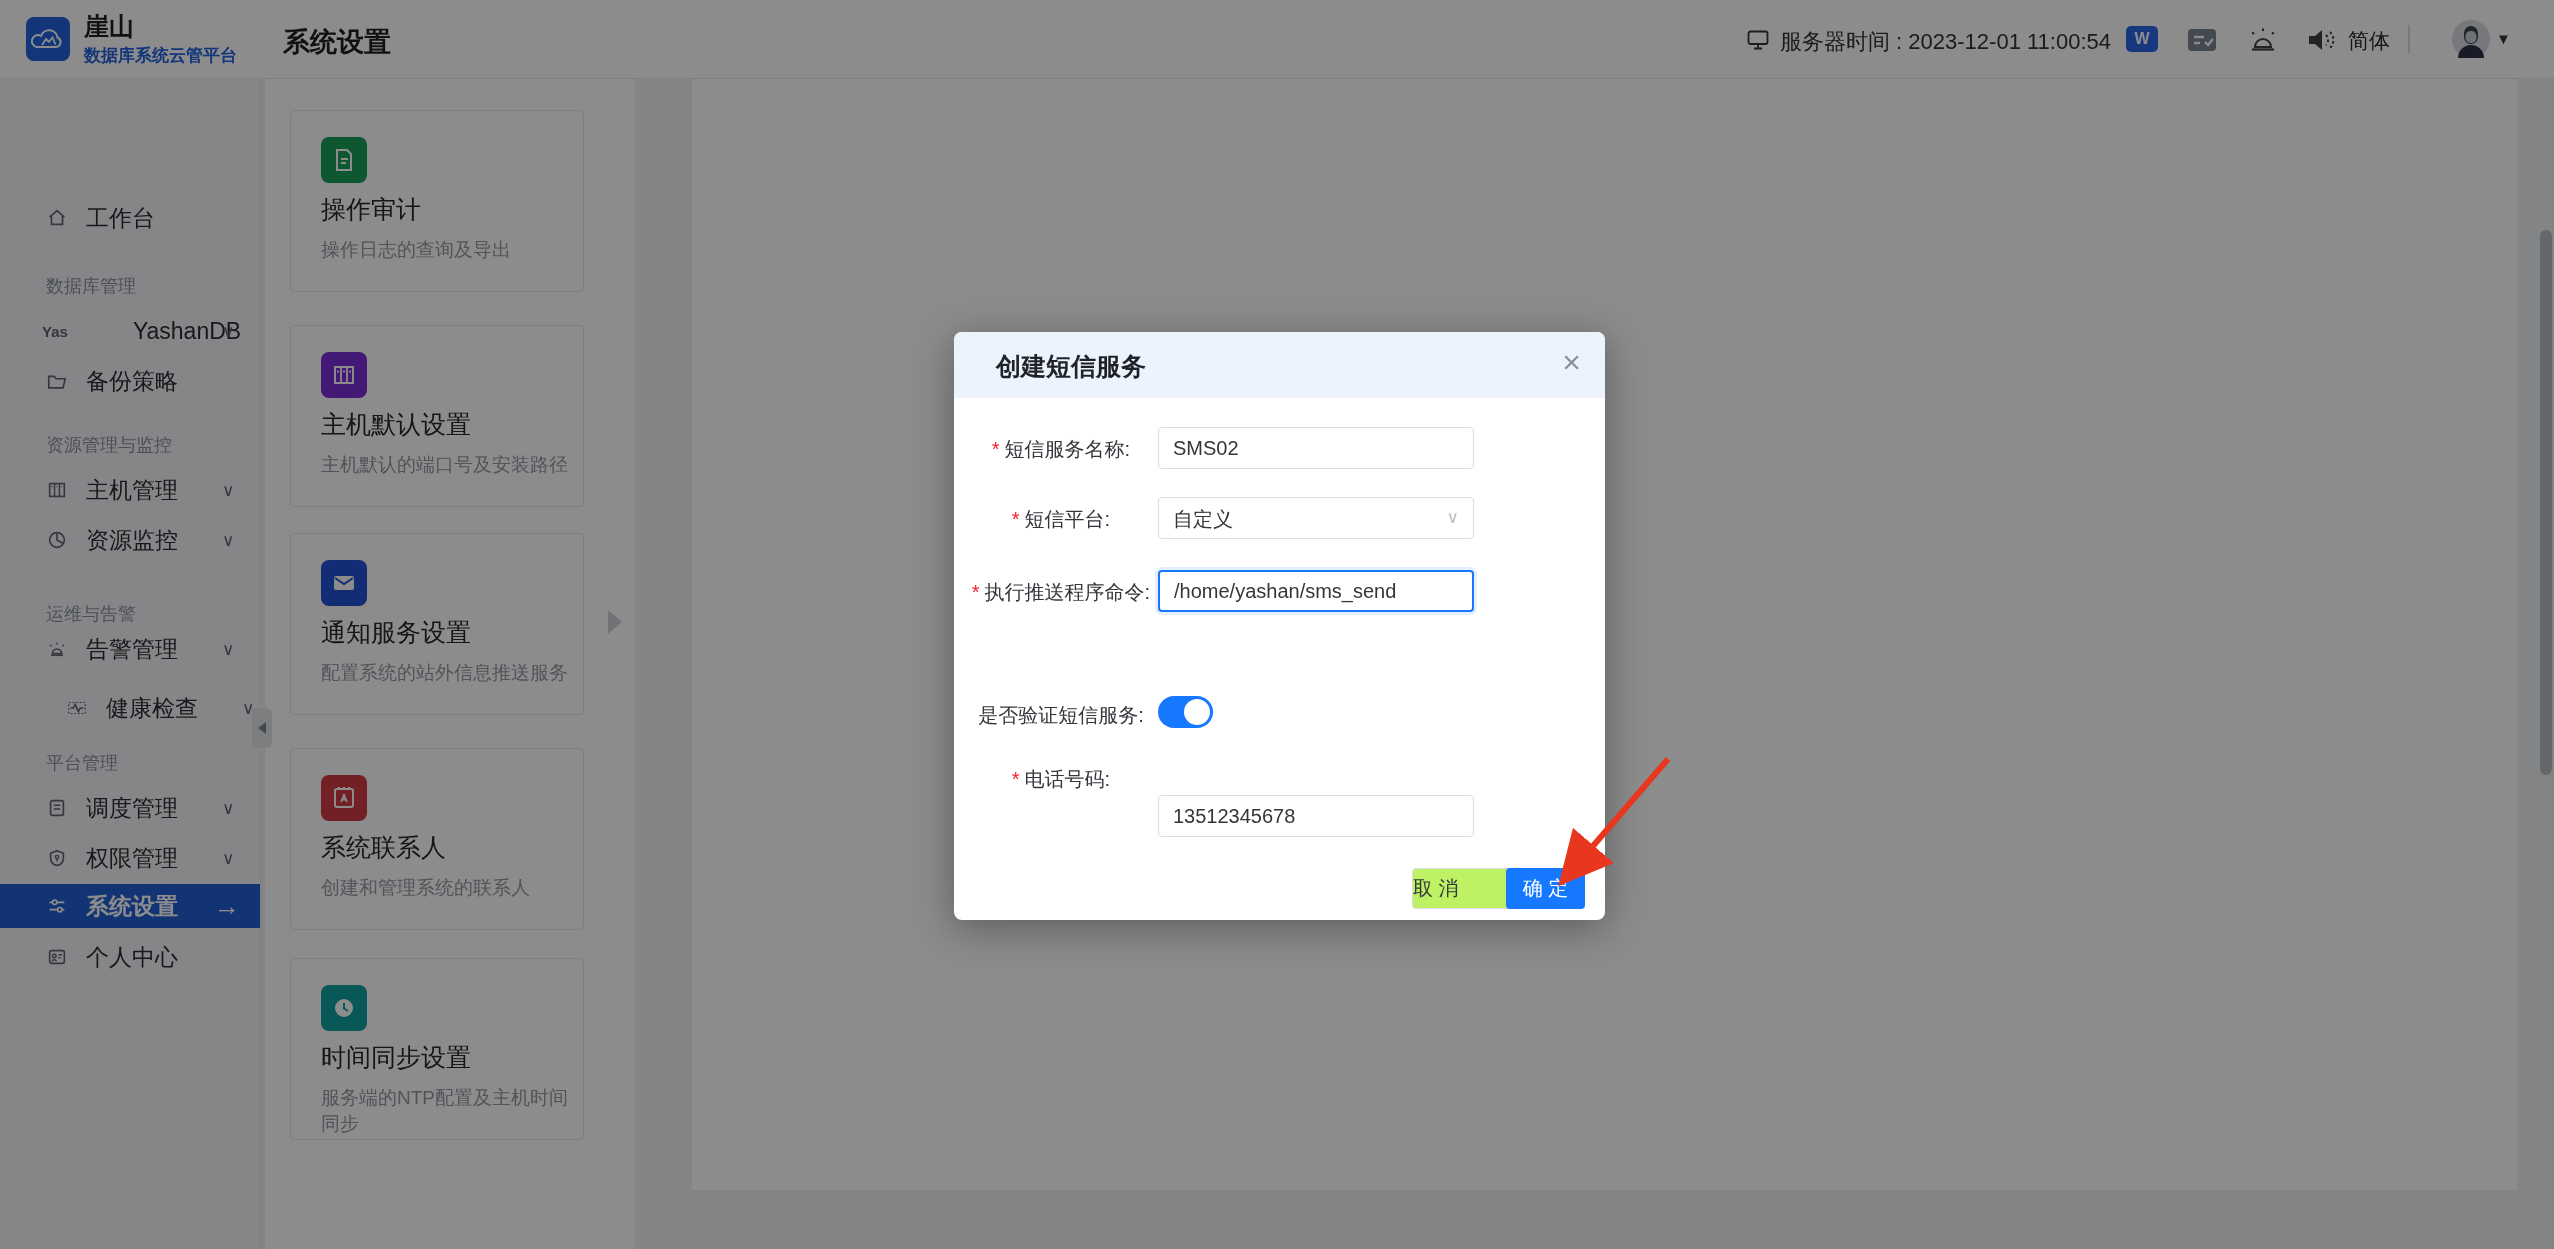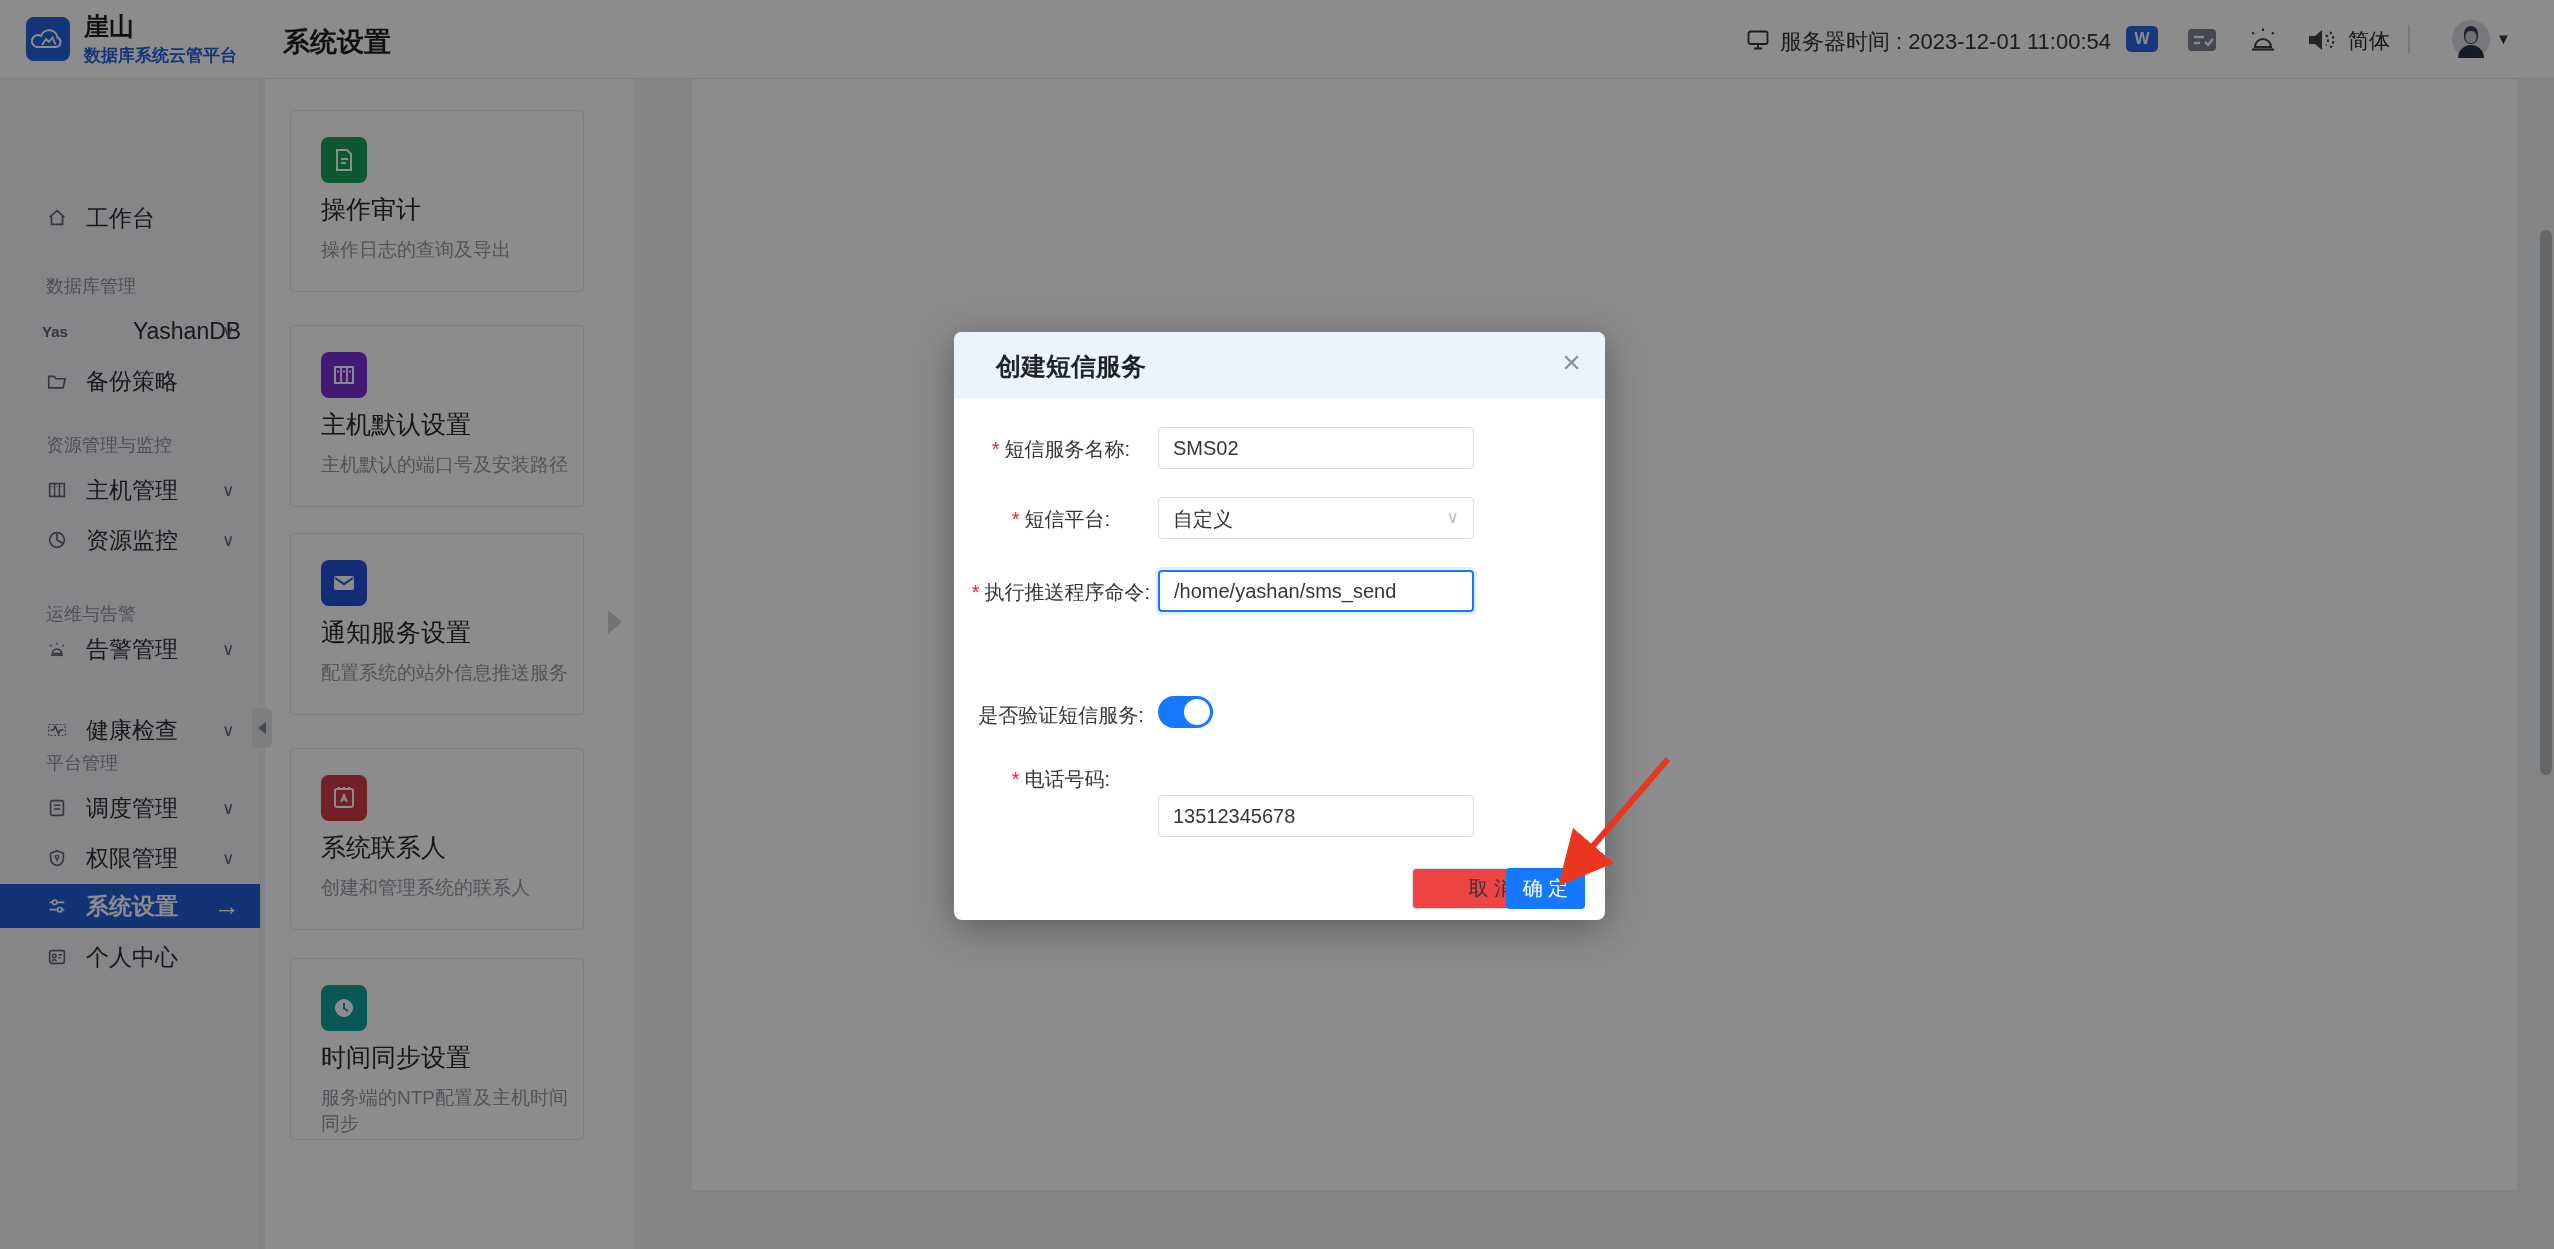--- a/index.html
+++ b/index.html
@@ -68,21 +68,21 @@
   .m-label{position:absolute;width:180px;text-align:center;font-size:20px;color:#33363b;}
   .req-before{color:#f5222d;margin-right:5px;}
   .m-inp{position:absolute;left:204px;width:316px;height:42px;border:1px solid #d9dee6;border-radius:4px;font-size:20px;color:#33363b;padding:0 8px 0 14px;box-sizing:border-box;font-family:inherit;outline:none;background:#fff;}
   .m-inp.focused{border:2px solid #1677ff;box-shadow:0 0 0 3px rgba(22,119,255,.12);}
   .m-sel{position:absolute;left:204px;width:316px;height:42px;border:1px solid #d9dee6;border-radius:4px;box-sizing:border-box;background:#fff;}
   .m-sel .sel-v{left:14px;top:8px;position:absolute;font-size:20px;color:#33363b;}
   .m-sel .sel-c{right:14px;top:9px;position:absolute;font-size:17px;color:#b9bec7;}
   .m-hint{position:absolute;left:206px;font-size:18px;color:#c2c7cf;line-height:27px;}
   .toggle{position:absolute;left:204px;width:55px;height:32px;border-radius:16px;background:#1677ff;cursor:pointer;}
   .knob{position:absolute;right:3px;top:3px;width:26px;height:26px;border-radius:13px;background:#fff;}
-  .m-btn-def{position:absolute;width:103px;height:41px;background:#ef4444;border:1px solid #d9dee6;border-radius:4px;text-align:right;line-height:39px;font-size:20px;color:#33363b;box-sizing:border-box;cursor:pointer;}
+  .m-btn-def{position:absolute;width:103px;height:41px;background:#bef264;border:1px solid #d9dee6;border-radius:4px;text-align:left;line-height:39px;font-size:20px;color:#33363b;box-sizing:border-box;cursor:pointer;}
   .m-btn-pri{position:absolute;width:79px;height:41px;background:#1677ff;border-radius:4px;text-align:center;line-height:41px;font-size:20px;color:#fff;cursor:pointer;}
   #arrow-svg{position:absolute;left:1520px;top:735px;z-index:70;pointer-events:none;}
   svg{display:block;}
 </style>
 </head>
 <body>
 
 <div id="app">
 
   <div id="hdr">
@@ -181,21 +181,21 @@
     <div class="sb-item" style="top:549px;">
       <svg class="sb-ic" width="22" height="22" viewBox="0 0 24 24">
           <path d="M7 17 a5 5 0 0 1 10 0 z" fill="none" stroke="#5f6670" stroke-width="1.8"></path>
           <path d="M5.5 18.8 h13" stroke="#5f6670" stroke-width="1.8"></path>
           <path d="M12 7 v-2.5 M6 9 l-2-2 M18 9 l2-2" stroke="#5f6670" stroke-width="1.6" stroke-dasharray="2 2"></path>
         </svg>
       <span class="sb-lb">告警管理</span>
       <span class="sb-ch">∨</span>
     </div>
 
-    <div class="sb-item" style="top:630px;">
+    <div class="sb-item" style="top:608px;margin-left:20px;">
       <svg class="sb-ic" width="22" height="22" viewBox="0 0 24 24">
           <rect x="3" y="6" width="18" height="12" fill="none" stroke="#5f6670" stroke-width="1.3" stroke-dasharray="2 2"></rect>
           <path d="M5 12 h3 l2-4 l3.5 8 l2-4 h3.5" fill="none" stroke="#5f6670" stroke-width="1.7"></path>
         </svg>
       <span class="sb-lb">健康检查</span>
       <span class="sb-ch">∨</span>
     </div>
 
     <div class="sb-sec" style="top:673px;">平台管理</div>
 

